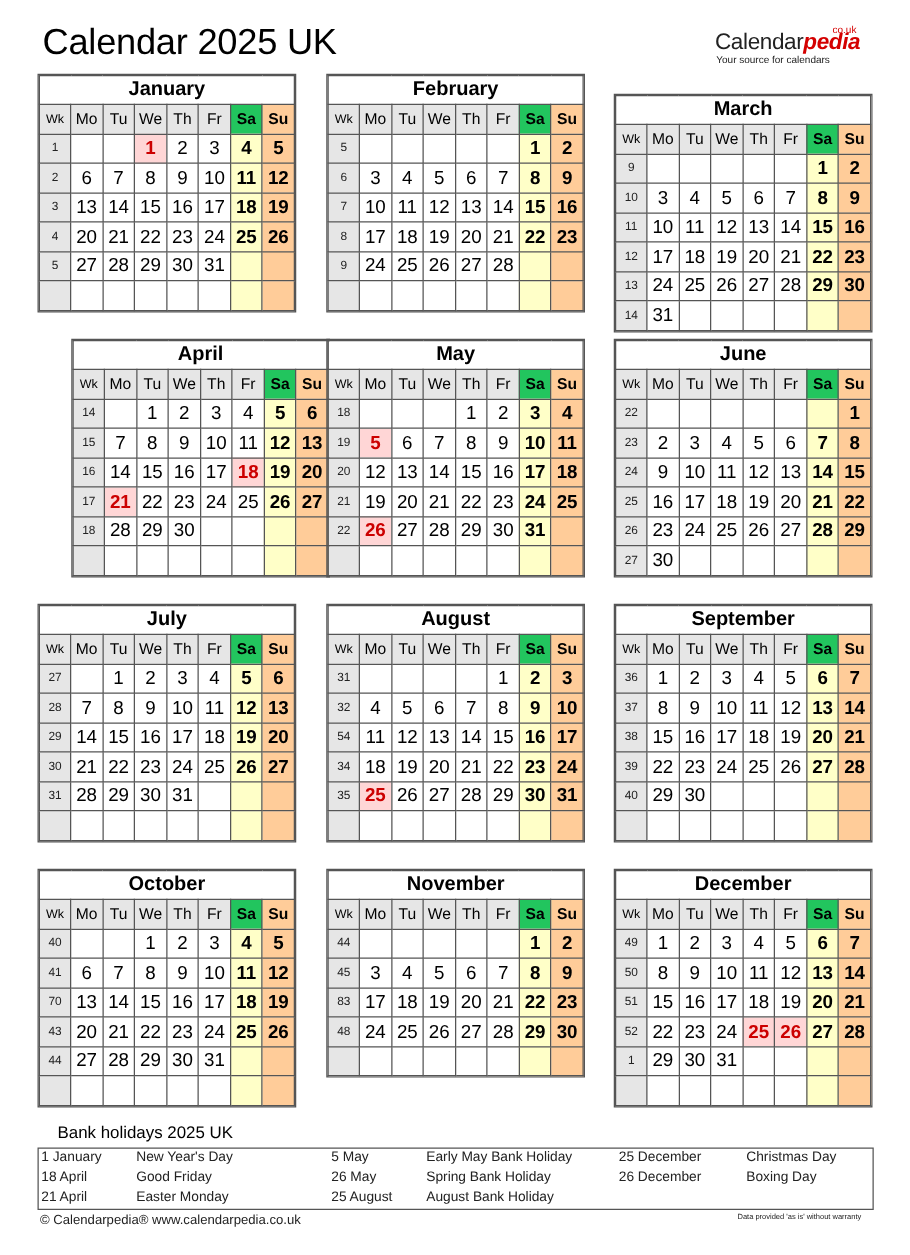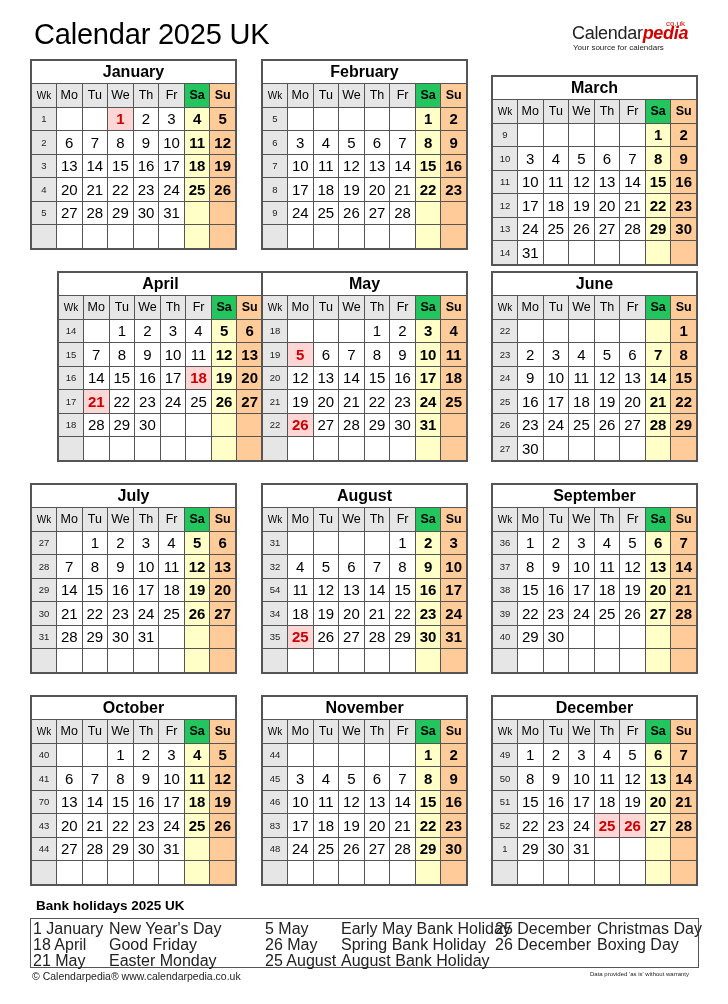--- a/index.html
+++ b/index.html
@@ -22,23 +22,23 @@
   .month th.wk { font-size: 10px; }
   .month th.sa { background: #22c55e; font-weight: bold; }
   .month th.su { background: #ffcc99; font-weight: bold; }
   .month td { font-size: 15px; background: #fff; }
   .month td.wkn { font-size: 9.5px; background: #e6e6e6; color: #222; }
   .month td.sa { background: #ffffc8; font-weight: bold; }
   .month td.su { background: #ffcc99; font-weight: bold; }
   .month td.hol { background: #ffd6d6; color: #cc0000; font-weight: bold; }
   col.c-wk { width: 25px; }
 
-  .bh-title { position: absolute; left: 36px; top: 898px; font-size: 13.5px; font-weight: bold; }
+  .bh-title { position: absolute; left: 46px; top: 898px; font-size: 13.5px; font-weight: normal; }
   .bh-box { position: absolute; left: 30px; top: 918px; width: 669px; height: 50px; border: 1px solid #555; }
-  .bh-item { position: absolute; font-size: 16px; color: #222; white-space: nowrap; text-align: right; }
+  .bh-item { position: absolute; font-size: 11px; color: #222; white-space: nowrap; text-align: right; }
   .footer-left { position: absolute; left: 32px; top: 970px; font-size: 10.5px; color: #222; }
   .footer-right { position: absolute; left: 590px; top: 971px; font-size: 6px; color: #222; }
 </style>
 </head>
 <body>
 
 <div class="title">Calendar 2025 UK</div>
 
 <div class="logo">
   <div class="name"><span>Calendar</span><span class="pedia">pedia</span></div>
@@ -977,30 +977,20 @@
             <td class="wkn">45</td>
             <td class="">3</td>
             <td class="">4</td>
             <td class="">5</td>
             <td class="">6</td>
             <td class="">7</td>
             <td class="sa">8</td>
             <td class="su">9</td>
           </tr>
           <tr>
-            <td class="wkn">46</td>
-            <td class="">10</td>
-            <td class="">11</td>
-            <td class="">12</td>
-            <td class="">13</td>
-            <td class="">14</td>
-            <td class="sa">15</td>
-            <td class="su">16</td>
-          </tr>
-          <tr>
             <td class="wkn">83</td>
             <td class="">17</td>
             <td class="">18</td>
             <td class="">19</td>
             <td class="">20</td>
             <td class="">21</td>
             <td class="sa">22</td>
             <td class="su">23</td>
           </tr>
           <tr>
@@ -1116,21 +1106,21 @@
       </table>
     </div>
   </div>
 
 <div class="bh-title">Bank holidays 2025 UK</div>
 <div class="bh-box">
   <span class="bh-item" style="left:2px;top:1px">1 January</span>
   <span class="bh-item" style="left:78px;top:1px">New Year's Day</span>
   <span class="bh-item" style="left:2px;top:17px">18 April</span>
   <span class="bh-item" style="left:78px;top:17px">Good Friday</span>
-  <span class="bh-item" style="left:2px;top:33px">21 May</span>
+  <span class="bh-item" style="left:2px;top:33px">21 April</span>
   <span class="bh-item" style="left:78px;top:33px">Easter Monday</span>
   <span class="bh-item" style="left:234px;top:1px">5 May</span>
   <span class="bh-item" style="left:310px;top:1px">Early May Bank Holiday</span>
   <span class="bh-item" style="left:234px;top:17px">26 May</span>
   <span class="bh-item" style="left:310px;top:17px">Spring Bank Holiday</span>
   <span class="bh-item" style="left:234px;top:33px">25 August</span>
   <span class="bh-item" style="left:310px;top:33px">August Bank Holiday</span>
   <span class="bh-item" style="left:464px;top:1px">25 December</span>
   <span class="bh-item" style="left:566px;top:1px">Christmas Day</span>
   <span class="bh-item" style="left:464px;top:17px">26 December</span>

